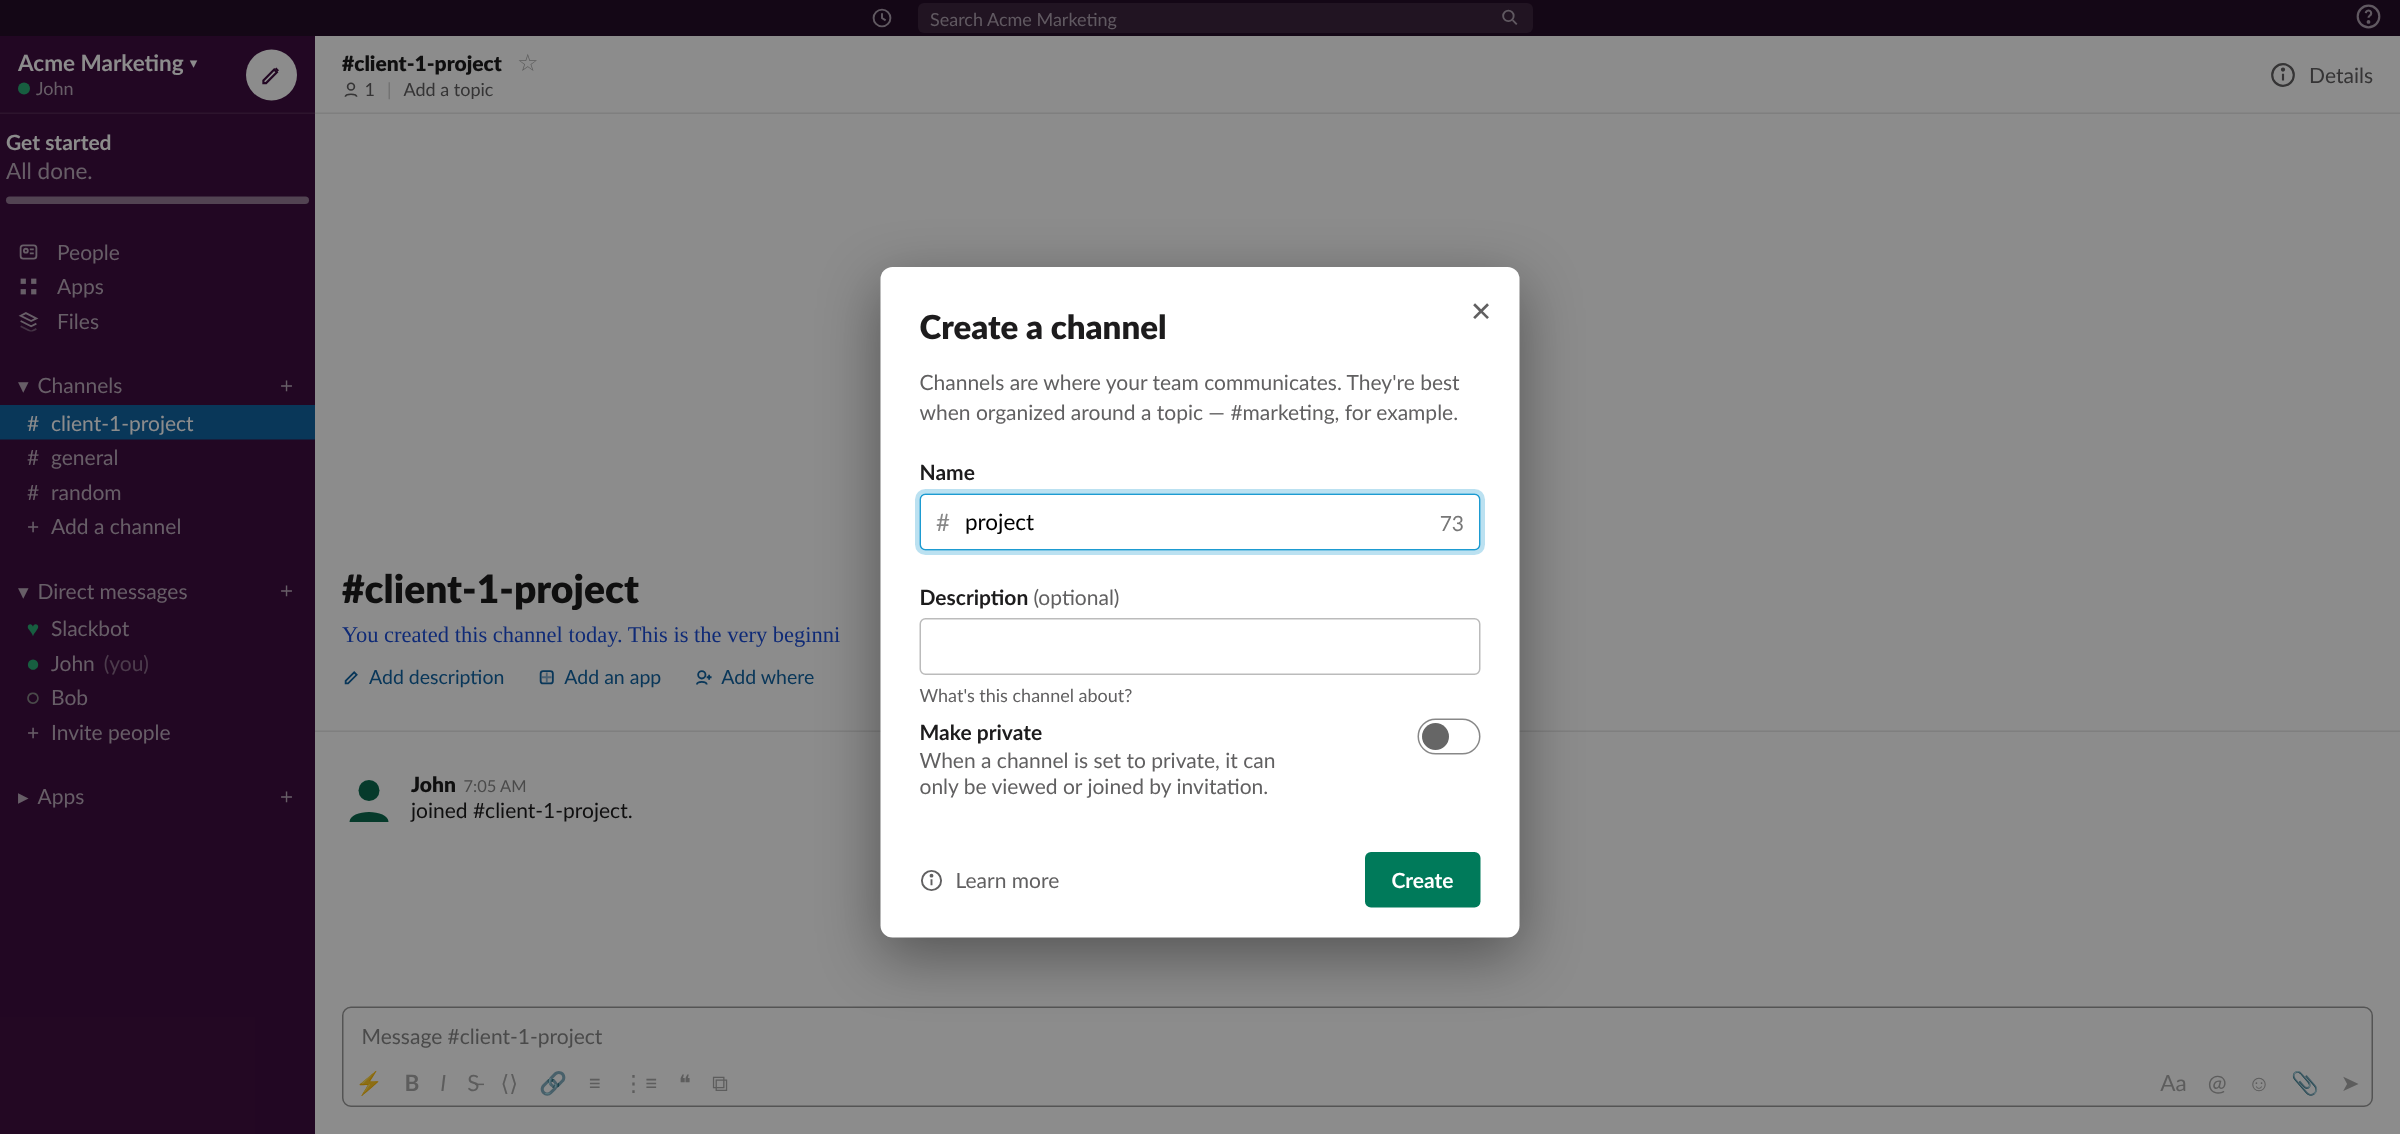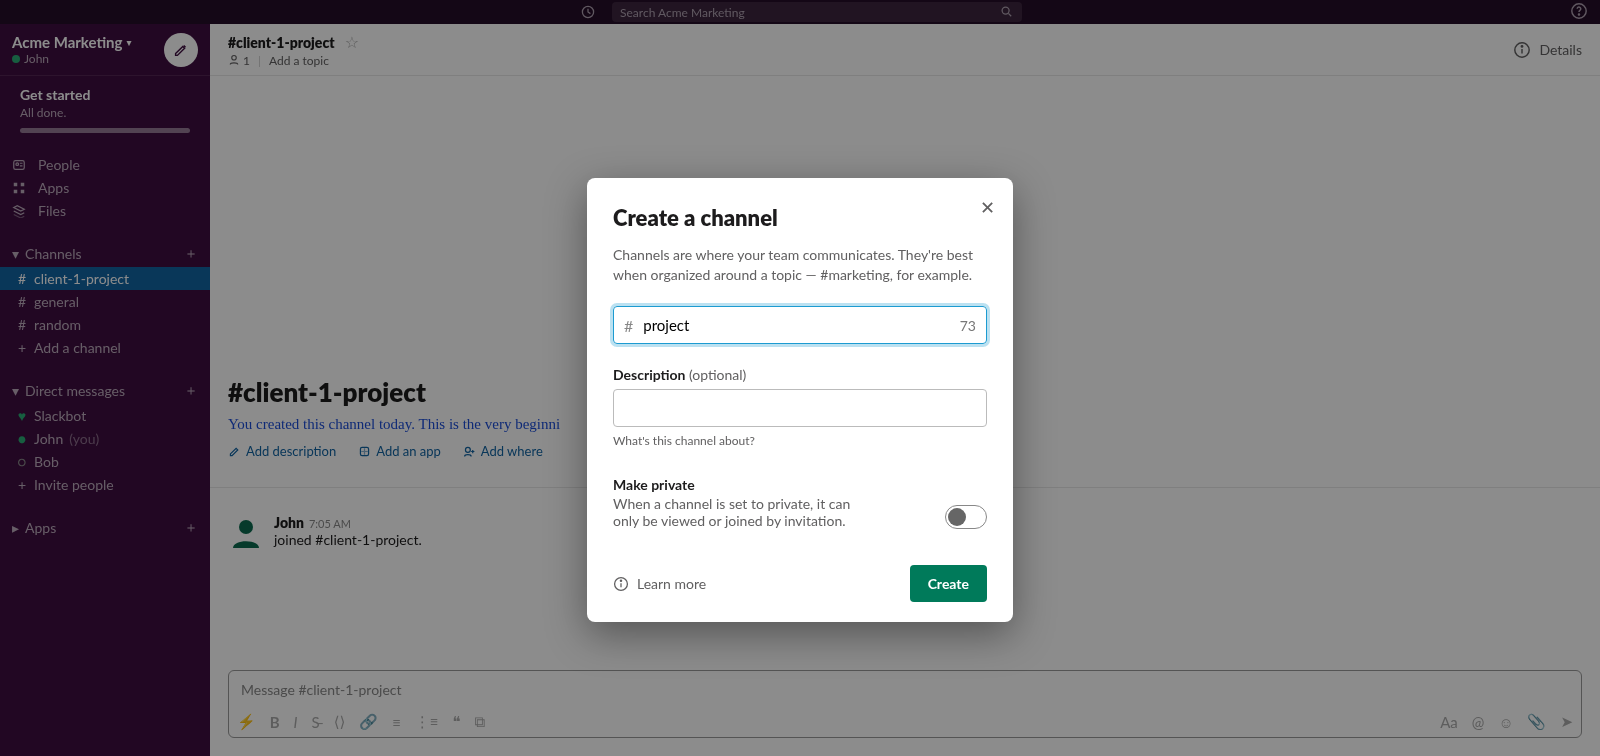--- a/index.html
+++ b/index.html
@@ -23,23 +23,23 @@
   .topbar .help{position:absolute;right:10px;top:2px;color:#b0a2b1;width:20px;height:20px;}
 
   .body{flex:1;display:flex;min-height:0;}
   .sidebar{width:210px;background:var(--purple);color:var(--sidebar-text);display:flex;flex-direction:column;font-size:14px;}
   .ws-header{height:52px;border-bottom:1px solid rgba(255,255,255,0.1);display:flex;align-items:center;padding:0 12px;justify-content:space-between;}
   .ws-name{color:#fff;font-weight:700;font-size:15px;}
   .ws-user{font-size:12px;color:var(--sidebar-text);display:flex;align-items:center;gap:4px;}
   .presence-dot{width:8px;height:8px;border-radius:50%;background:#2bac76;display:inline-block;}
   .compose{width:34px;height:34px;border-radius:50%;background:#fff;display:flex;align-items:center;justify-content:center;color:var(--purple);}
 
-  .side-section{padding:10px 20px;}
+  .side-section{padding:10px 4px;}
   .get-started .title{color:#fff;font-weight:700;font-size:14px;}
-  .get-started .sub{font-size:12px;margin-top:2px;}
+  .get-started .sub{font-size:15px;margin-top:2px;}
   .progress{height:5px;background:rgba(255,255,255,0.45);border-radius:3px;margin-top:8px;}
 
   .side-item{display:flex;align-items:center;gap:10px;padding:3px 12px;font-size:14px;cursor:pointer;}
   .side-item .icon{width:16px;text-align:center;}
   .side-group-head{display:flex;align-items:center;justify-content:space-between;padding:4px 12px;font-size:14px;cursor:pointer;}
   .side-group-head .left{display:flex;align-items:center;gap:6px;}
   .side-channel{padding:3px 12px 3px 16px;display:flex;align-items:center;gap:6px;font-size:14px;cursor:pointer;}
   .side-channel.active{background:var(--blue);color:#fff;}
   .side-channel .hash{width:12px;text-align:center;}
   .spacer{height:18px;}
@@ -82,21 +82,21 @@
   .modal p{font-size:14px;color:var(--text-dim);margin:0 0 22px 0;line-height:1.4;}
   .modal label{font-size:14px;font-weight:700;color:#1d1c1d;display:block;margin-bottom:6px;}
   .modal label .opt{font-weight:400;color:var(--text-dim);}
   .name-field{display:flex;align-items:center;border:1px solid #1d9bd1;box-shadow:0 0 0 3px rgba(29,155,209,.3);border-radius:4px;height:38px;padding:0 10px;gap:8px;}
   .name-field .pre{color:#888;}
   .name-field input{flex:1;border:none;outline:none;font-size:15px;}
   .name-field .count{color:#777;font-size:14px;}
   .desc-field{width:100%;height:38px;border:1px solid #bbb;border-radius:4px;}
   .helper{font-size:12px;color:var(--text-dim);margin-top:6px;}
 
-  .private-row{display:flex;justify-content:space-between;align-items:flex-end;margin-top:28px;gap:20px;}
+  .private-row{display:flex;justify-content:space-between;align-items:flex-start;margin-top:8px;gap:20px;}
   .private-row .txt .h{font-weight:700;color:#1d1c1d;font-size:14px;}
   .private-row .txt .s{color:var(--text-dim);font-size:14px;margin-top:2px;max-width:260px;}
   .toggle{width:42px;height:24px;border:1px solid #888;border-radius:12px;background:#fff;position:relative;cursor:pointer;}
   .toggle .knob{position:absolute;left:2px;top:2px;width:18px;height:18px;border-radius:50%;background:#666;}
 
   .modal-footer{display:flex;justify-content:space-between;align-items:center;margin-top:36px;}
   .learn{display:flex;align-items:center;gap:8px;color:var(--text-dim);font-size:14px;cursor:pointer;}
   .create-btn{background:var(--green);color:#fff;border:none;padding:10px 18px;border-radius:4px;font-weight:700;font-size:14px;cursor:pointer;}
 
   svg{display:block;}
@@ -357,20 +357,21 @@
     </div>
   </div>
 </div>
 
 <div class="backdrop"></div>
 <div class="modal">
   <span class="close">✕</span>
   <h2>Create a channel</h2>
   <p>Channels are where your team communicates. They're best when organized around a topic — #marketing, for example.</p>
 
+  <label>Name</label>
   <div class="name-field">
     <span class="pre">#</span>
     <input type="text" value="project" style="">
     <span class="count">73</span>
   </div>
 
   <div style="height:22px"></div>
   <label>
     <span>Description</span>
     <span class="opt">(optional)</span>

